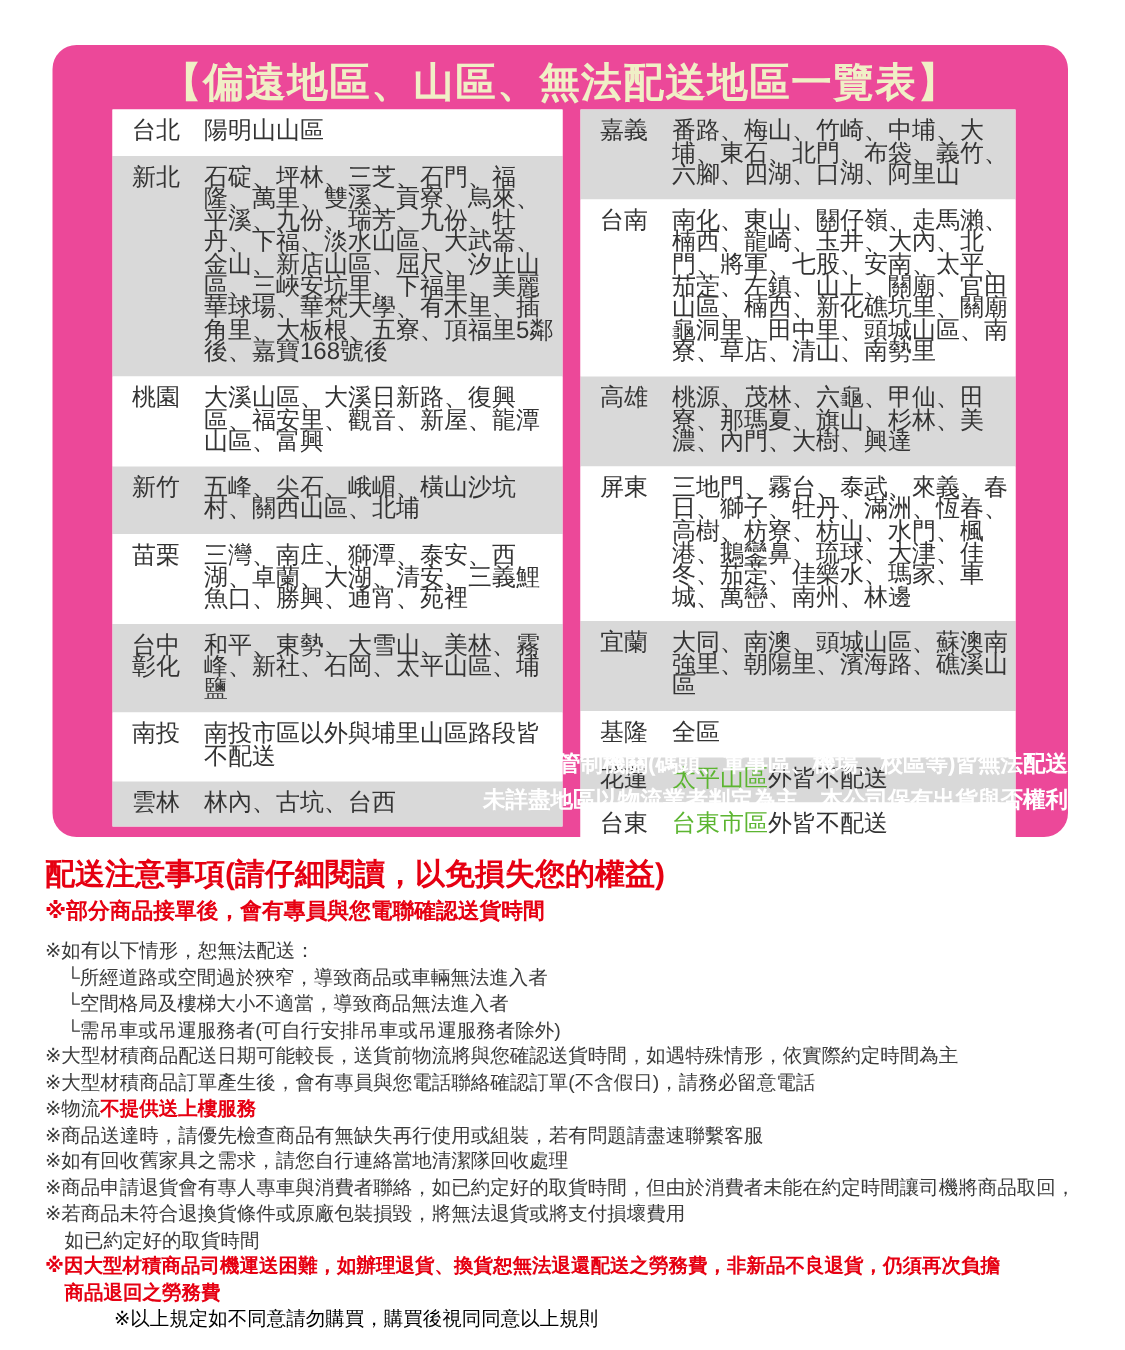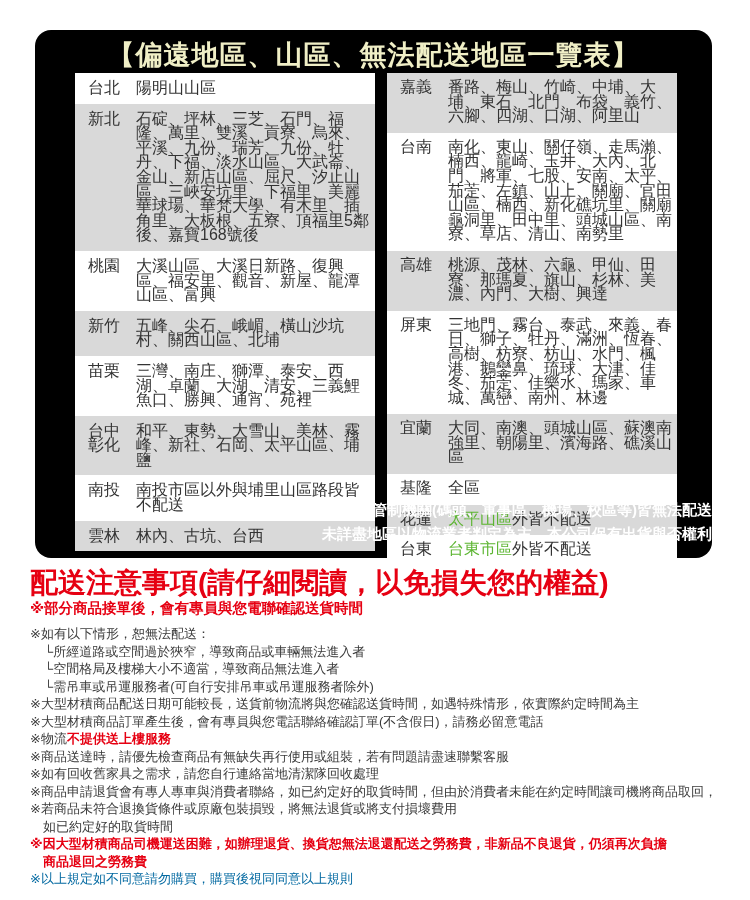--- a/index.html
+++ b/index.html
@@ -3,46 +3,46 @@
 <meta charset="utf-8">
 <style>
   html,body{margin:0;padding:0;}
   body{
     width:750px;height:900px;background:#ffffff;overflow:hidden;
     font-family:"Liberation Sans","DejaVu Sans",sans-serif;
     -webkit-font-smoothing:antialiased;
   }
   .notice-box{
     position:absolute;left:35px;top:30px;width:677px;height:528px;
-    background:#000000;border-radius:16px;
+    background:#ec4899;border-radius:16px;
   }
   .box-title{
     text-align:center;color:#f0efc6;font-weight:bold;font-size:27px;
     padding-top:7px;letter-spacing:1px;
   }
   .rtable{position:absolute;top:43px;background:#ffffff;}
   .rtable.left{left:40px;width:300px;}
   .rtable.right{left:352px;width:290px;font-family:Liberation Mono, monospace;}
   .trow{display:flex;background:#ffffff;color:#333333;font-size:16px;line-height:14.6px;}
   .trow.alt{background:#d9d9d9;}
   .tlabel{flex:0 0 44px;padding:8px 0 8px 13px;white-space:pre-line;}
   .tcontent{flex:1;padding:8px 4px 8px 4px;}
   .green{color:#5cb531;}
   .box-footer{
     position:absolute;left:0;bottom:12px;width:100%;text-align:right;
     color:#ffffff;font-weight:bold;font-size:15px;line-height:1.6;
   }
   .notes{position:absolute;left:30px;top:570px;width:695px;color:#3a3a3a;}
-  .notes-heading{color:#e60012;font-weight:bold;font-size:28px;line-height:26px;margin:0 0 2px 0;}
+  .notes-heading{color:#e60012;font-weight:bold;font-size:20px;line-height:26px;margin:0 0 2px 0;}
   .notes-subheading{color:#e60012;font-weight:bold;font-size:14.5px;line-height:21px;margin:0 0 6px 0;}
   .note{font-size:13px;line-height:17.5px;white-space:nowrap;}
   .note.sub{padding-left:14px;}
   .note.cont{padding-left:13px;}
   .note .red{color:#e60012;font-weight:bold;}
-  .note.red{color:#0369a1;}
+  .note.red{color:#000000;margin-left:46px;}
   .note.redbold{color:#e60012;font-weight:bold;}
 </style>
 </head>
 <body>
 
 <div class="notice-box">
   <div class="box-title">【偏遠地區、山區、無法配送地區一覽表】</div>
 
   <div class="rtable left">
     <div class="trow">

